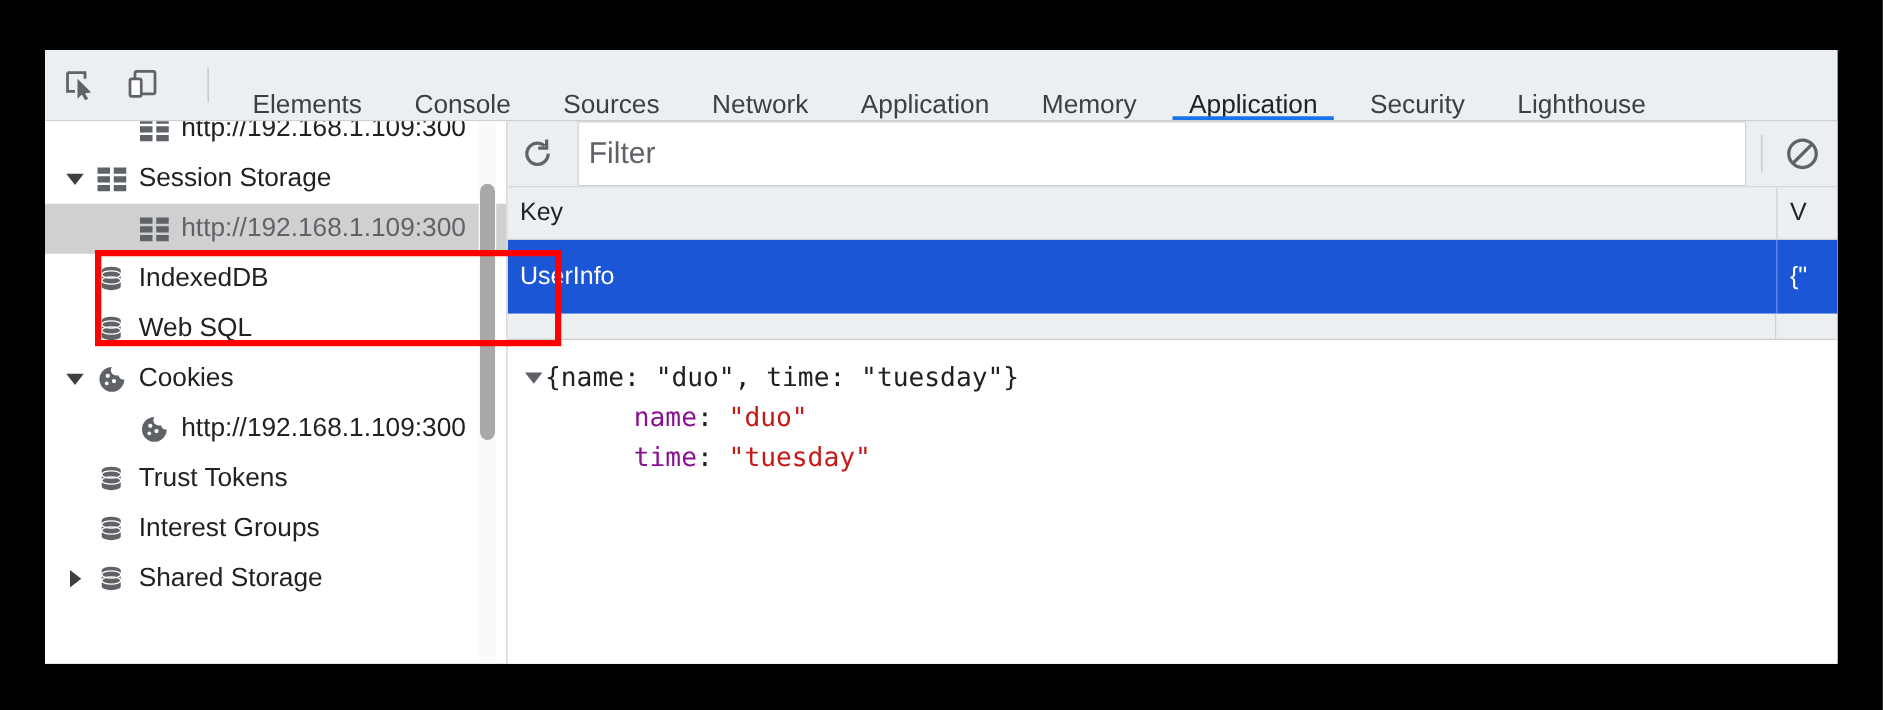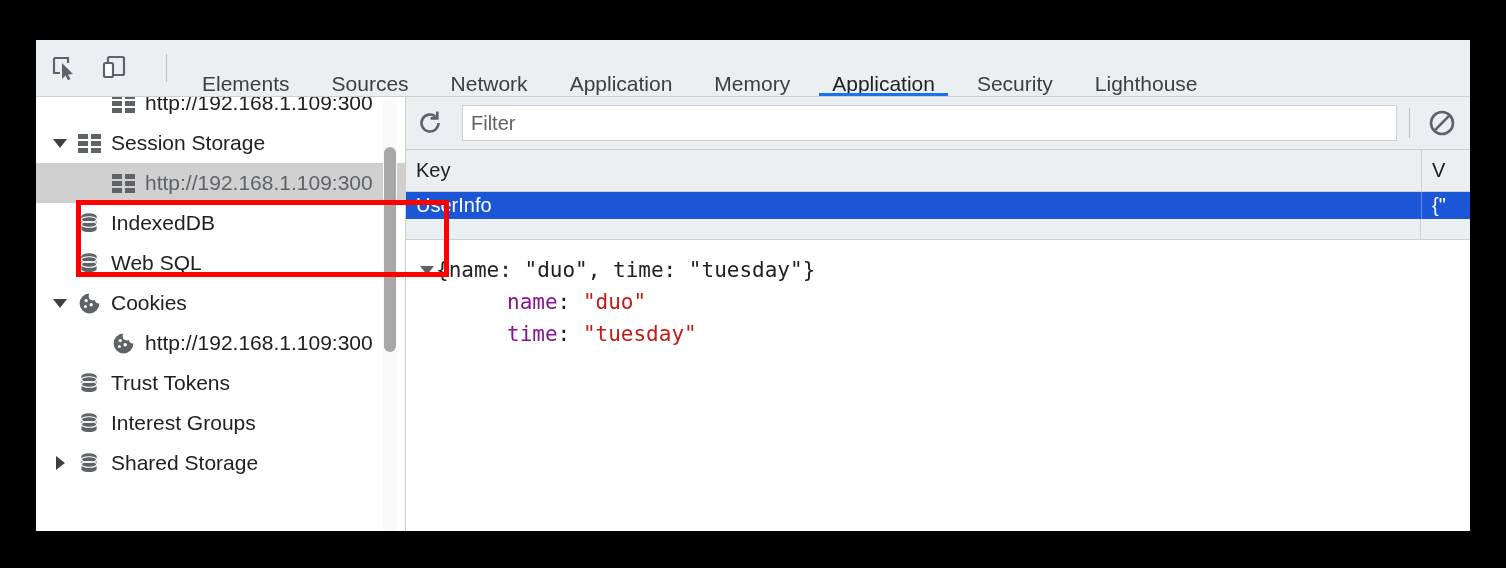--- a/index.html
+++ b/index.html
@@ -177,25 +177,25 @@
     flex: none;
   }
   .refresh-btn {
     width: 48px; height: 100%;
     display: flex; align-items: center; justify-content: center;
     cursor: pointer;
     flex: none;
   }
   .filter-input {
     flex: 1;
-    height: 36px;
+    height: 52px;
     margin: 0 8px;
     border: 1px solid #cdd0d2;
     background: #ffffff;
-    font-size: 20px;
+    font-size: 24px;
     font-family: "Liberation Sans", sans-serif;
     color: #202124;
     padding: 0 8px;
     box-sizing: border-box;
     min-width: 0;
   }
   .filter-input::placeholder { color: #5f6368; }
   .fb-divider {
     width: 1px; height: 30px;
     background: #bdc1c4;
@@ -223,21 +223,21 @@
     display: flex; align-items: center;
     padding-left: 10px;
     box-sizing: border-box;
     cursor: pointer;
   }
   .col-key { flex: 1; min-width: 0; }
   .col-val { width: 49px; flex: none; border-left: 1px solid #cdd0d2; }
 
   .dt-row {
     display: flex;
-    height: 27px;
+    height: 59px;
     font-size: 20px;
     cursor: pointer;
   }
   .dt-row.selected { background: #1a56d6; color: #ffffff; }
   .dt-row .cell {
     display: flex; align-items: center;
     padding-left: 10px;
     box-sizing: border-box;
     overflow: hidden;
     white-space: nowrap;
@@ -311,20 +311,21 @@
         <div class="icon-btn">
           <svg width="28" height="28" viewBox="0 0 28 28">
             <rect x="8" y="3" width="16" height="18" rx="1.5" fill="none" stroke="#5f6368" stroke-width="2.2"></rect>
             <rect x="4" y="9" width="9" height="14" rx="1.5" fill="#ffffff" stroke="#5f6368" stroke-width="2.2"></rect>
           </svg>
         </div>
         <div class="tb-divider"></div>
       </div>
       <div class="tabs">
         <div class="tab">Elements</div>
+        <div class="tab">Console</div>
         <div class="tab">Sources</div>
         <div class="tab">Network</div>
         <div class="tab">Application</div>
         <div class="tab">Memory</div>
         <div class="tab active">Application</div>
         <div class="tab">Security</div>
         <div class="tab">Lighthouse</div>
       </div>
     </div>
 

